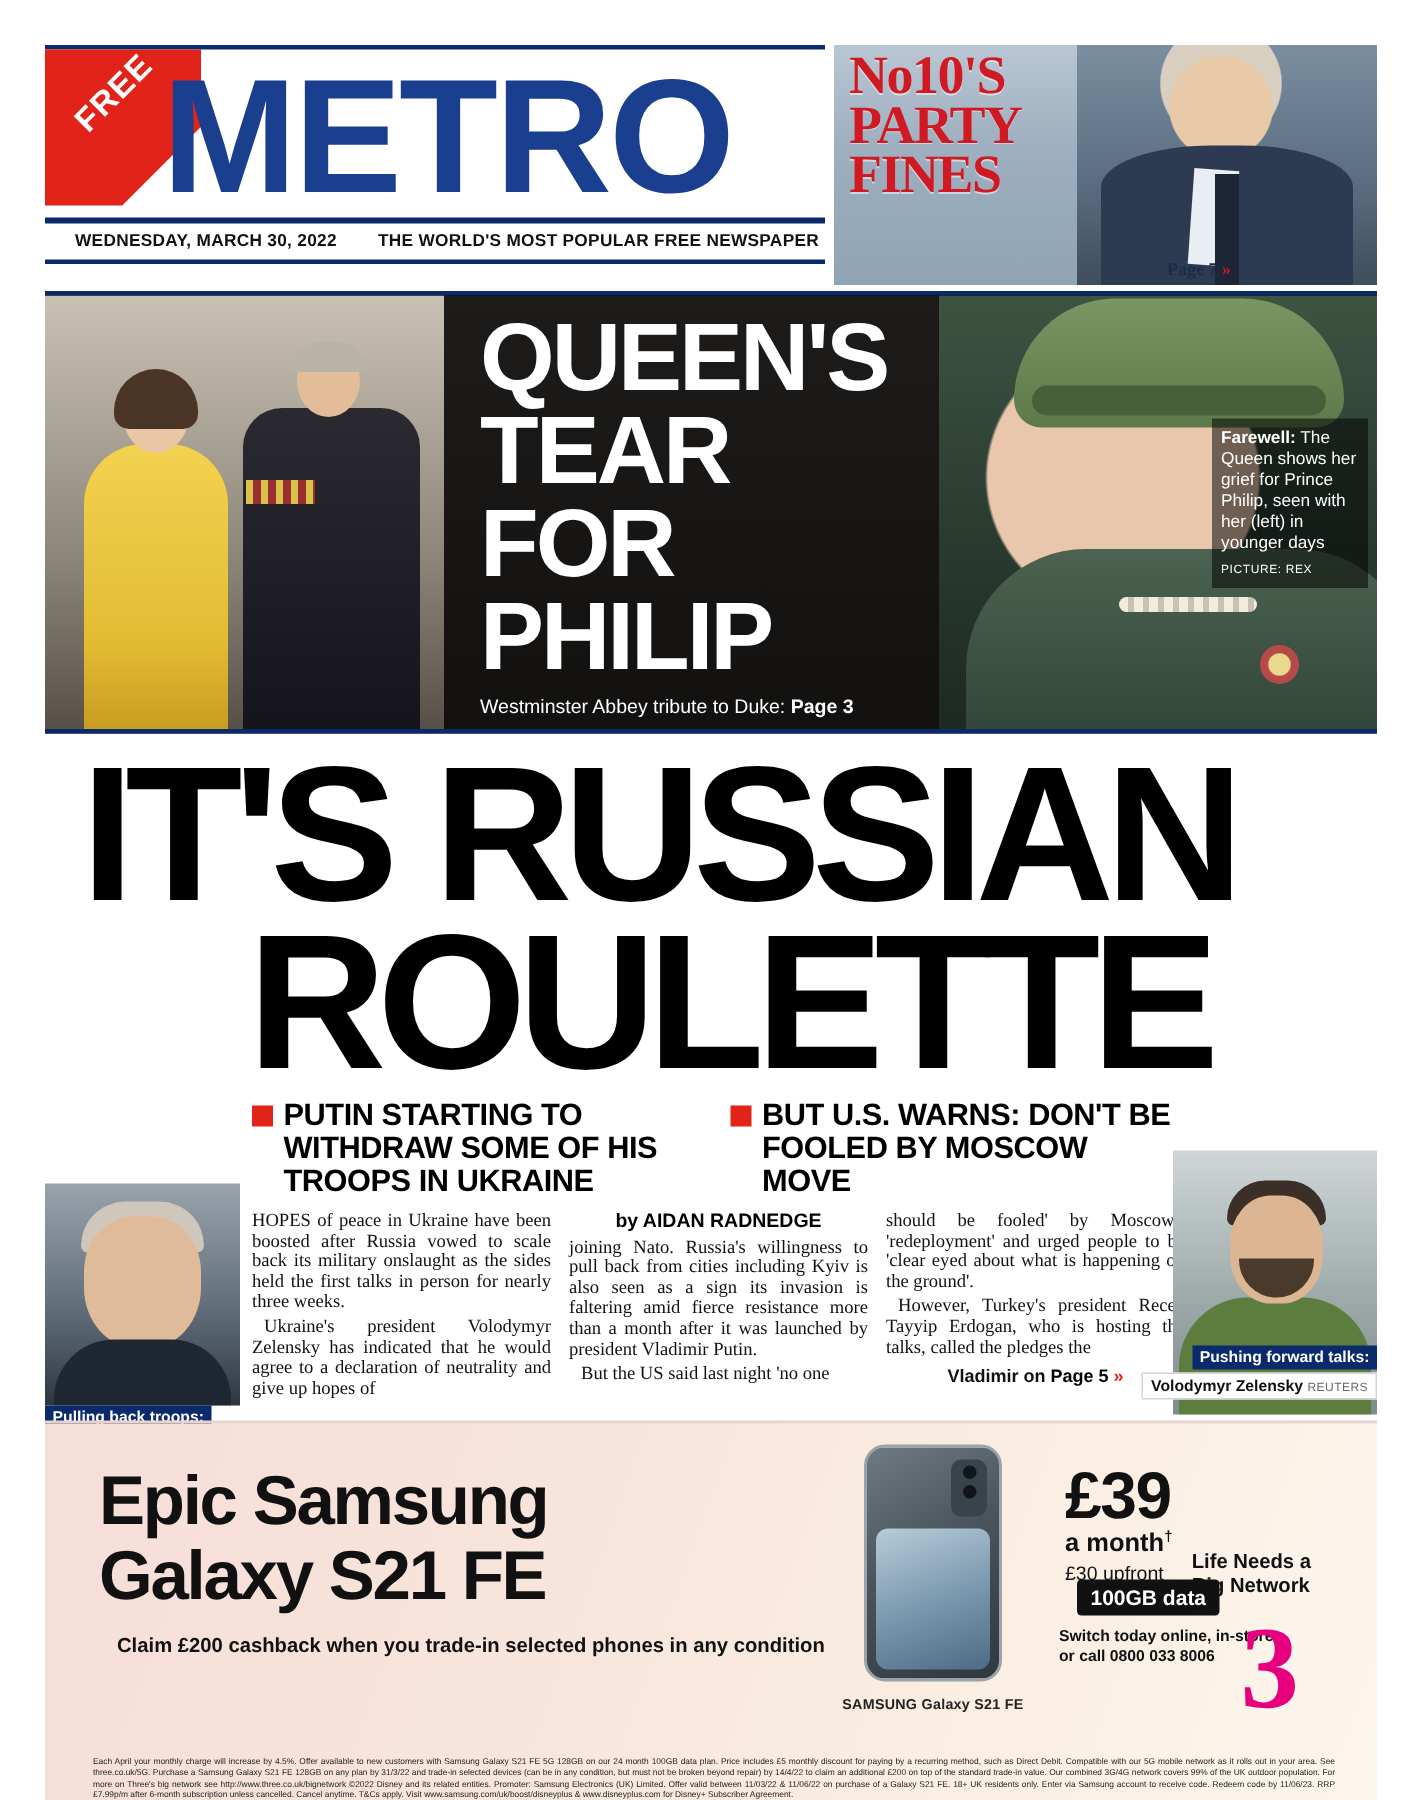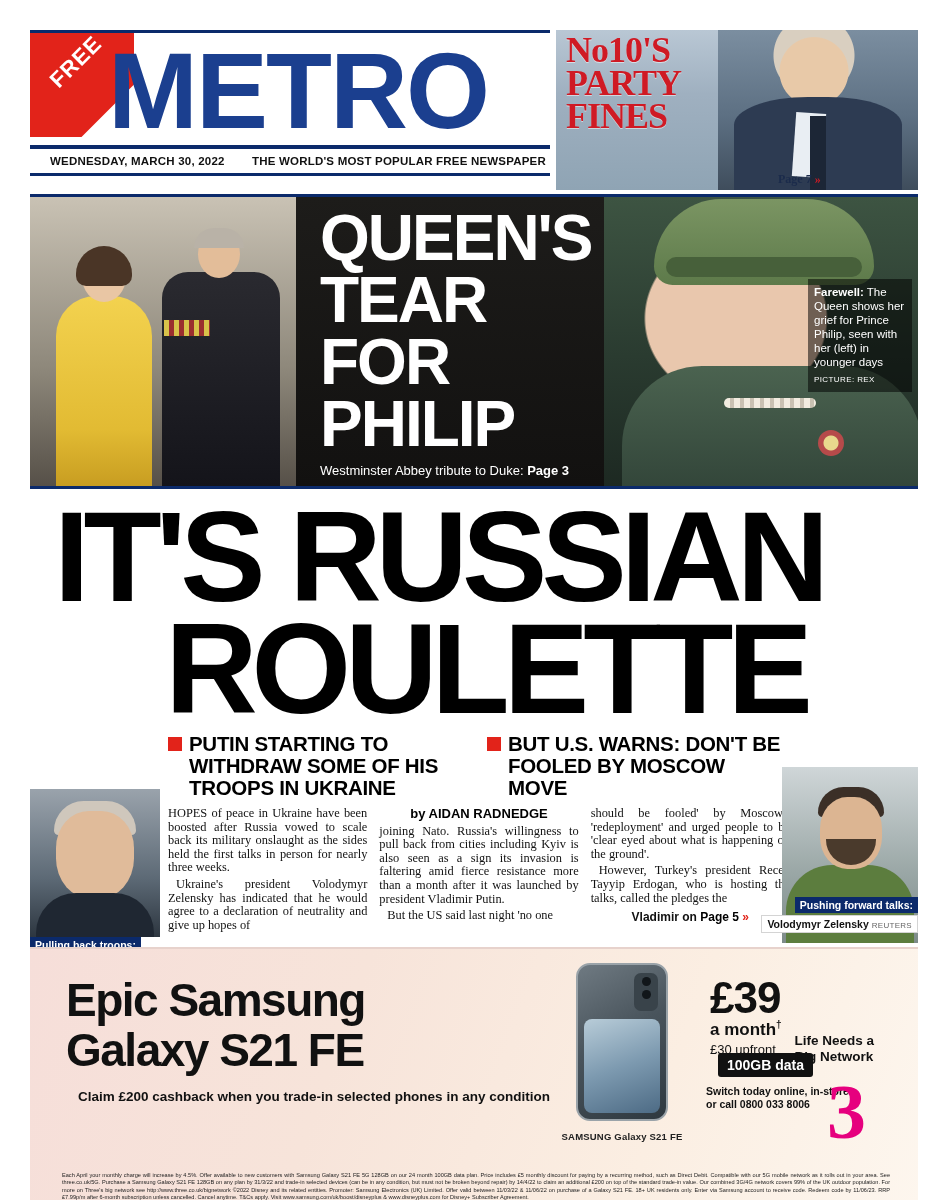--- a/index.html
+++ b/index.html
@@ -232,21 +232,21 @@
   .queen-sub {
     position: absolute;
     left: 24px; bottom: 8px;
     color: #ffffff;
     font-size: 13px;
   }
   .queen-sub b { font-weight: bold; }
 
   .qright {
     position: relative;
-    width: 314px;
+    width: 292px;
     background:
       radial-gradient(ellipse at 42% 42%, #e9c7ad 0 90px, rgba(0,0,0,0) 92px),
       linear-gradient(180deg,#3d5442 0%, #2a3b30 55%, #1d2922 100%);
     overflow: hidden;
   }
   .q-hat {
     position: absolute;
     left: 50px; top: 2px;
     width: 220px; height: 86px;
     background: linear-gradient(180deg,#7b9563 0%, #5d7a4a 100%);

